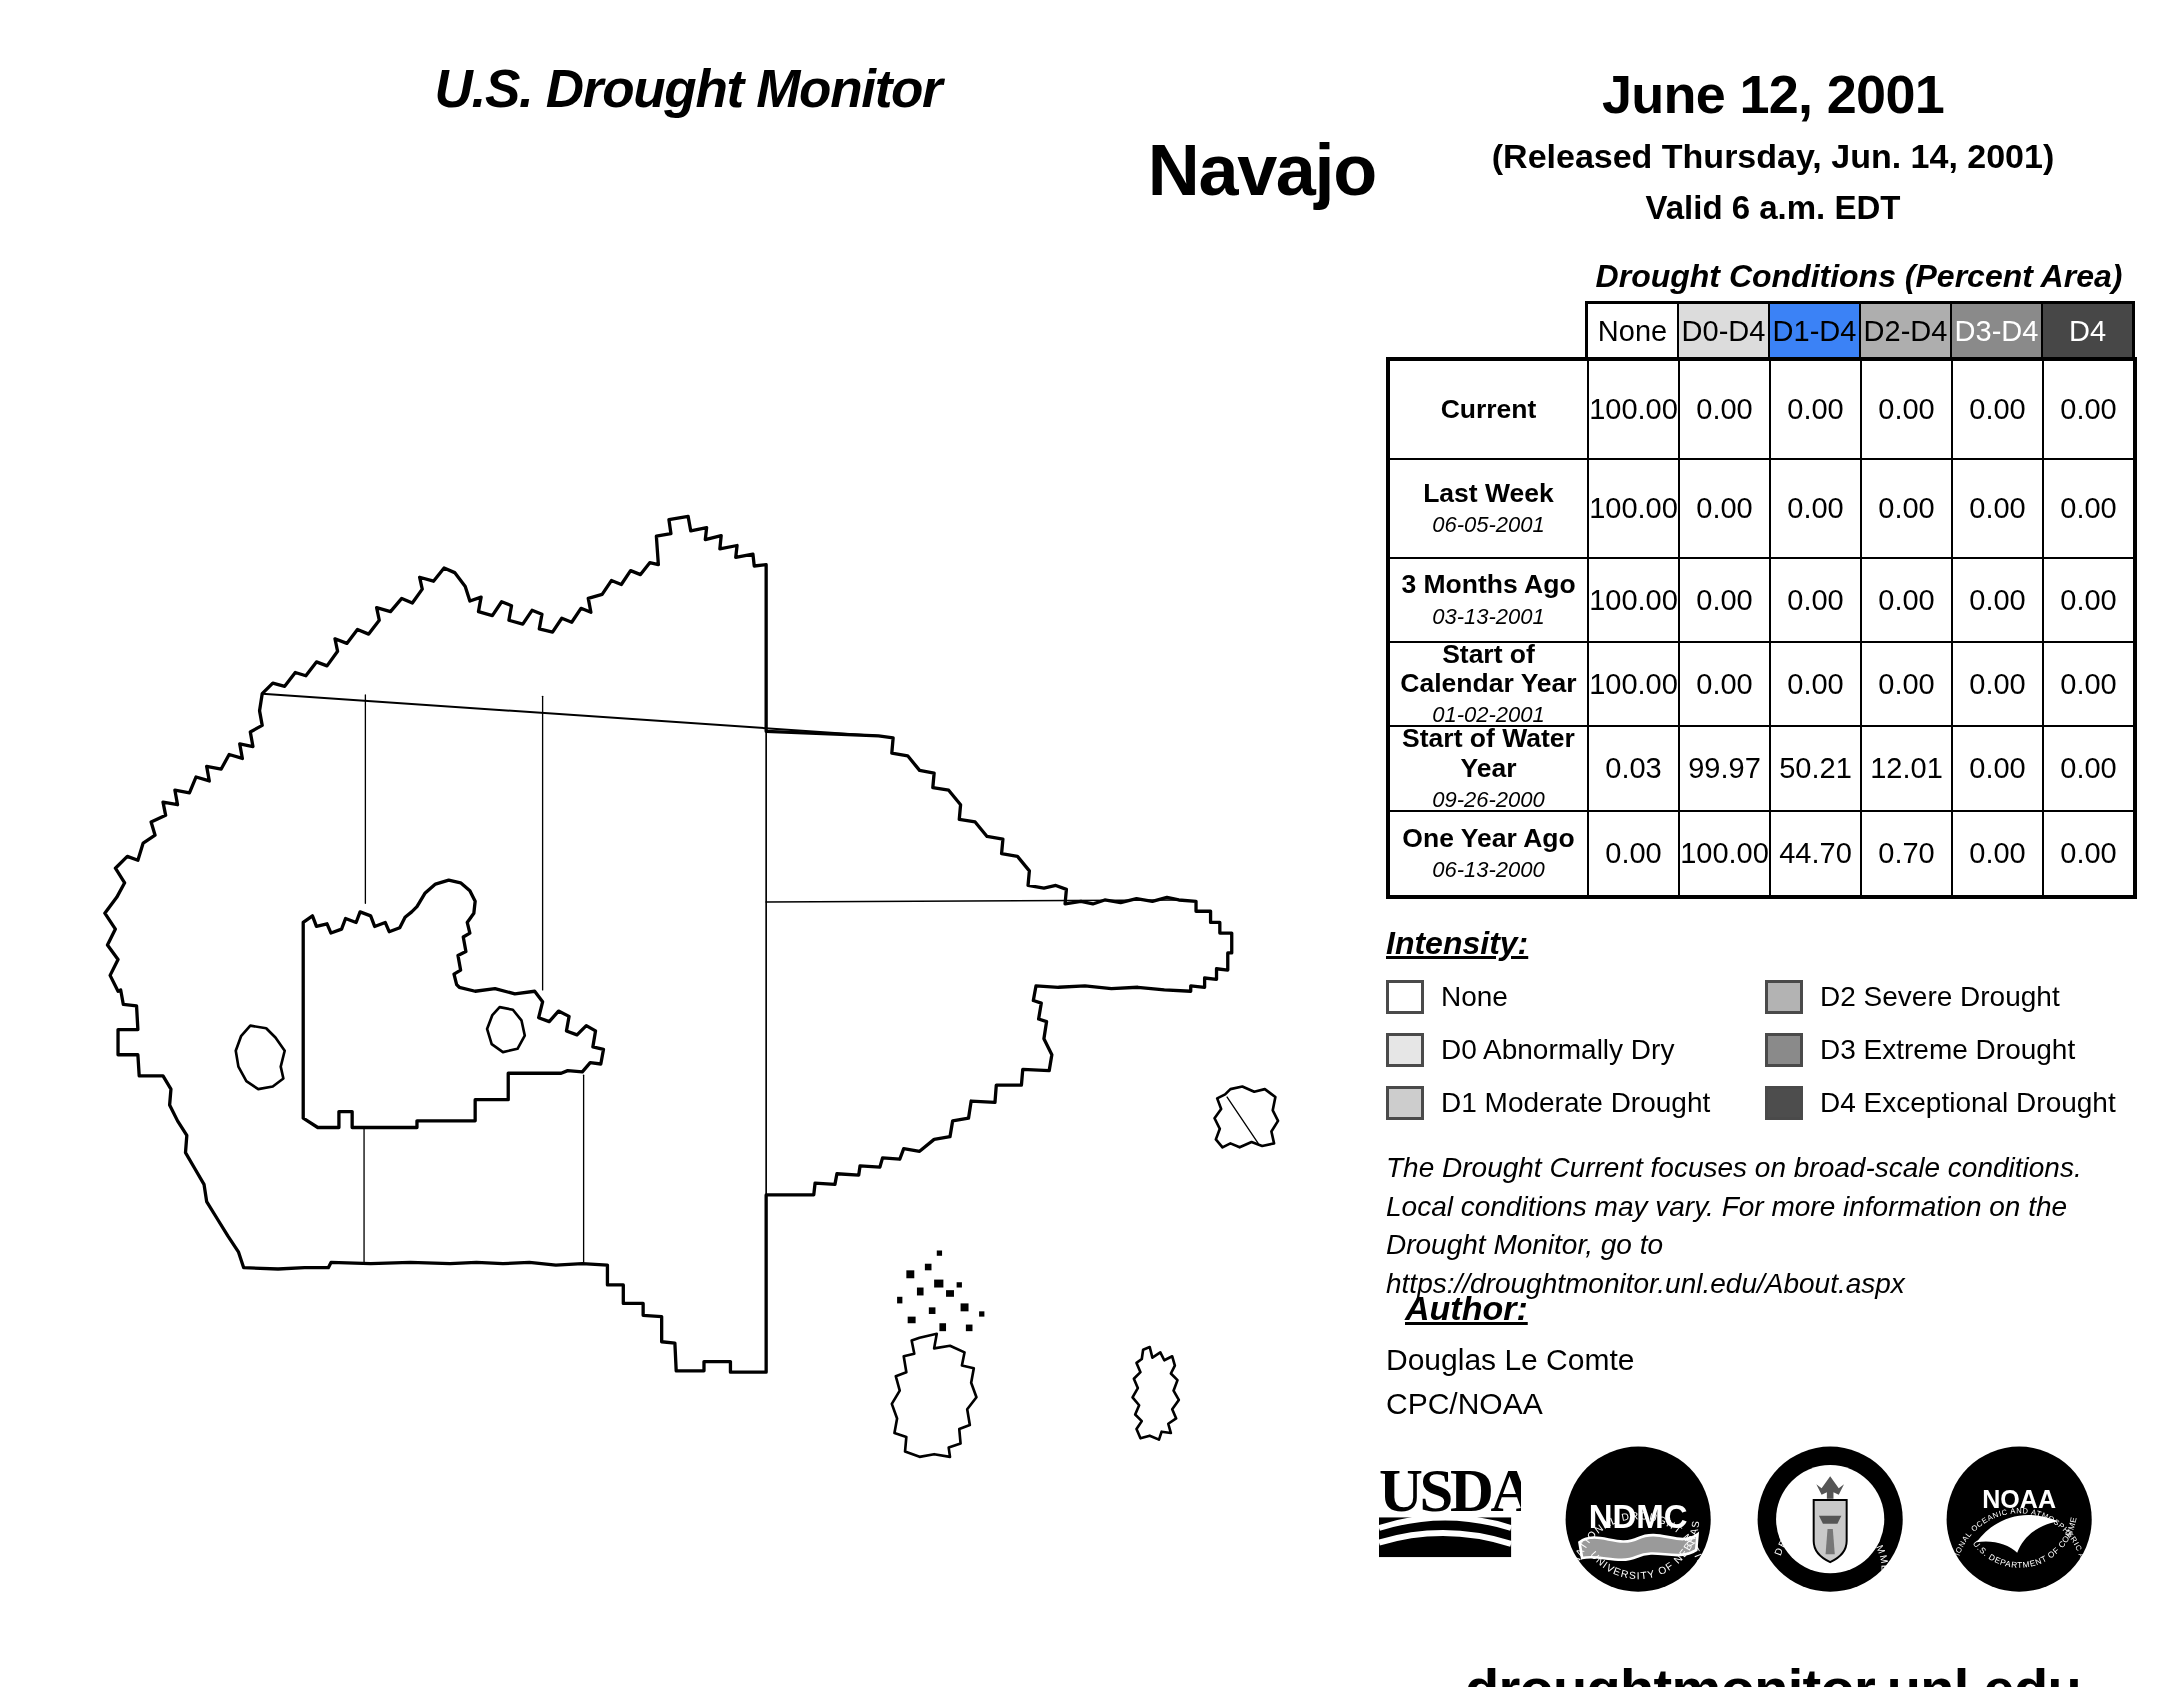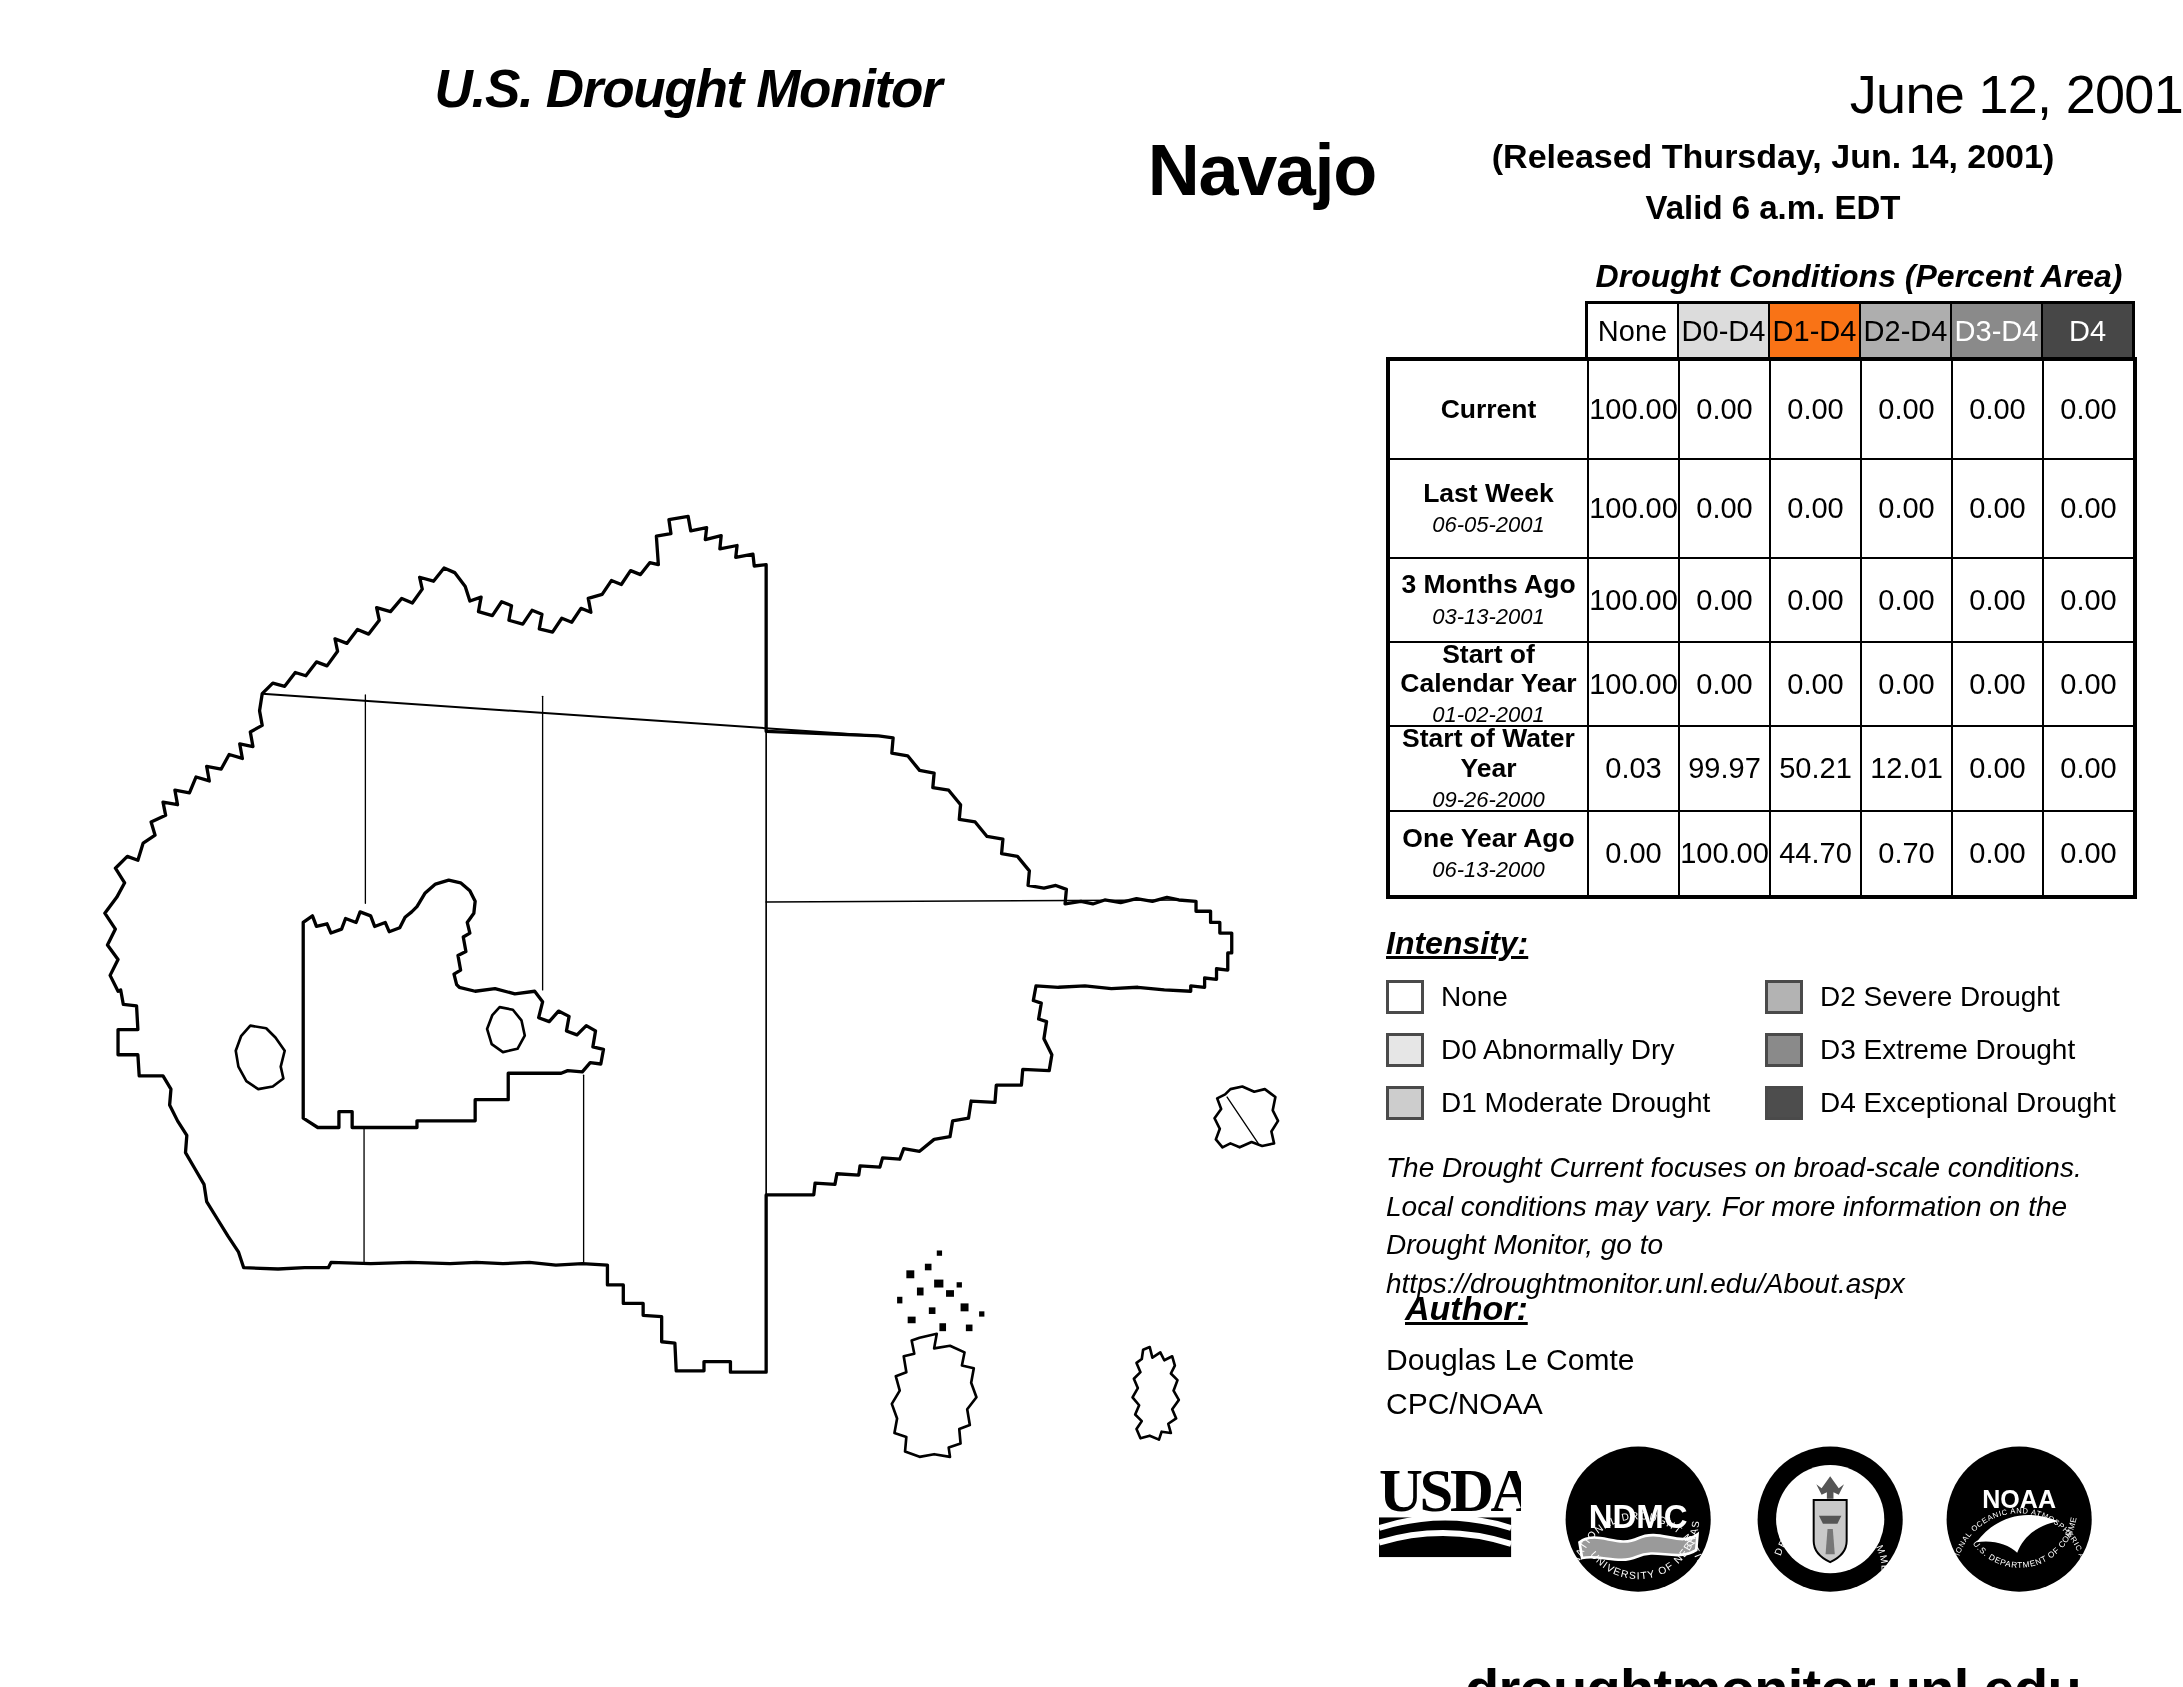--- a/index.html
+++ b/index.html
@@ -8,21 +8,21 @@
   .abs{position:absolute;}
 
   
   #main-title{left:0;top:58px;width:1376px;text-align:center;
     font-size:53px;font-weight:bold;font-style:italic;letter-spacing:-1.3px;}
   #region-title{left:0;top:129px;width:1376px;text-align:right;
     font-size:72px;font-weight:bold;letter-spacing:-1.3px;}
 
   
   #date-block{left:1363px;top:63px;width:820px;text-align:center;}
-  #report-date{font-size:54px;font-weight:normal;letter-spacing:-0.7px;text-align:right;}
+  #report-date{font-size:54px;font-weight:bold;letter-spacing:-0.7px;}
   #release-date{font-size:34px;font-weight:bold;margin-top:12px;}
   #valid-time{font-size:33px;font-weight:bold;margin-top:13.2px;}
 
   
   #table-title{left:1585px;top:258px;width:548px;text-align:center;
     font-size:32px;font-weight:bold;font-style:italic;}
   #drought-table{left:1386px;top:301px;}
   #table-header-row{position:absolute;left:199px;top:0;display:grid;
     grid-template-columns:repeat(6,91px);height:56px;border:2.6px solid #000;}
   .th{border:1.3px solid #000;display:flex;align-items:center;justify-content:center;
@@ -163,21 +163,21 @@
     1720,1436 1714,1452 1722,1466 1712,1480 1718,1494 1706,1502 1710,1516 1696,1514
     1692,1526 1678,1520 1664,1524 1658,1510 1666,1498 1656,1488 1662,1474 1652,1462
     1660,1448 1654,1434 1664,1424 1658,1410 1666,1404 Z"></path>
 </svg>
 
 <div class="abs" id="table-title">Drought Conditions (Percent Area)</div>
 <div class="abs" id="drought-table">
   <div id="table-header-row">
       <div class="th" style="background: rgb(255, 255, 255); color: rgb(0, 0, 0);">None</div>
       <div class="th" style="background: rgb(220, 220, 220); color: rgb(0, 0, 0);">D0-D4</div>
-      <div class="th" style="background: #f97316; color: rgb(0, 0, 0);">D1-D4</div>
+      <div class="th" style="background: #3b82f6; color: rgb(0, 0, 0);">D1-D4</div>
       <div class="th" style="background: rgb(174, 174, 174); color: rgb(0, 0, 0);">D2-D4</div>
       <div class="th" style="background: rgb(138, 138, 138); color: rgb(255, 255, 255);">D3-D4</div>
       <div class="th" style="background: rgb(71, 71, 71); color: rgb(255, 255, 255);">D4</div>
     </div>
   <div id="table-body">
       <div class="cell">
         <div class="row-label">Current</div>
       </div>
       <div class="cell val">100.00</div>
       <div class="cell val">0.00</div>

